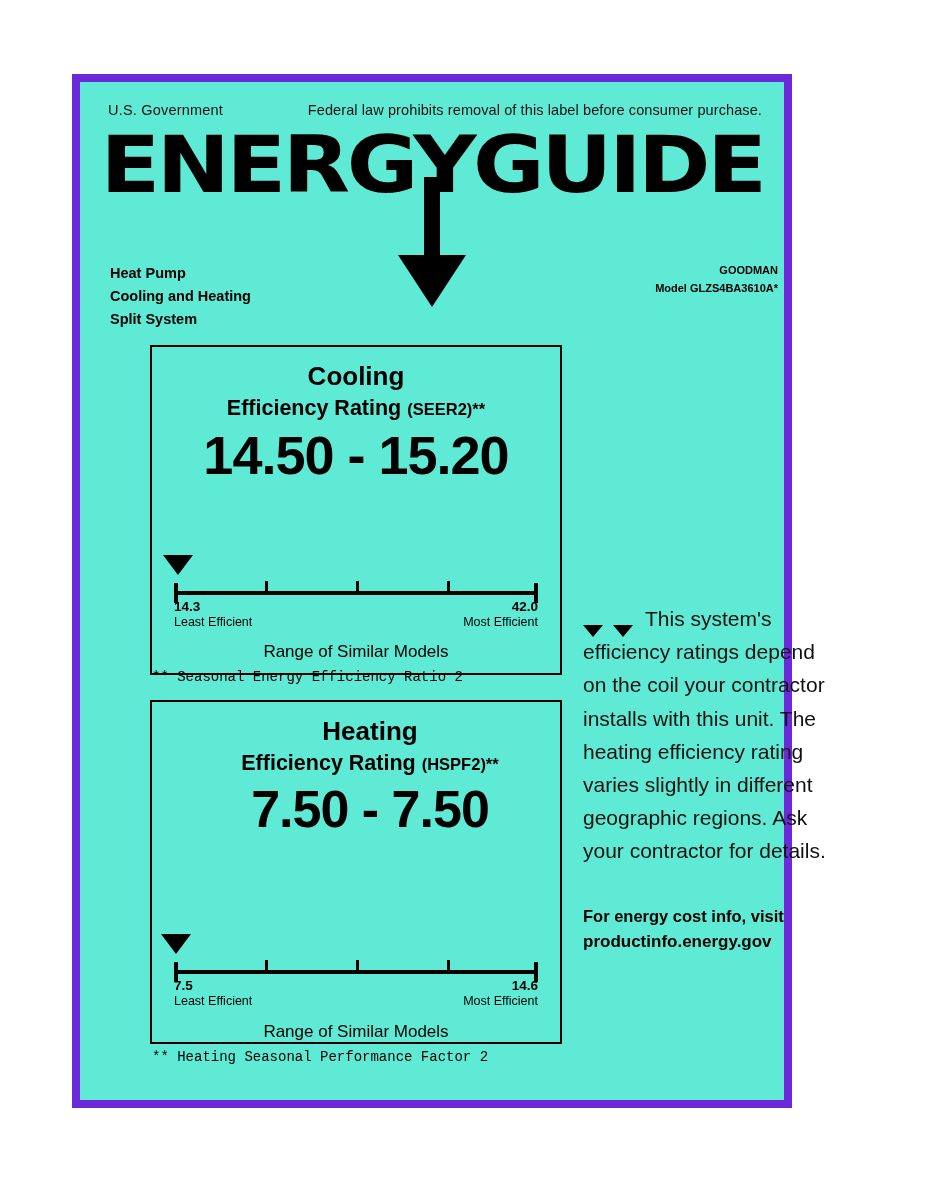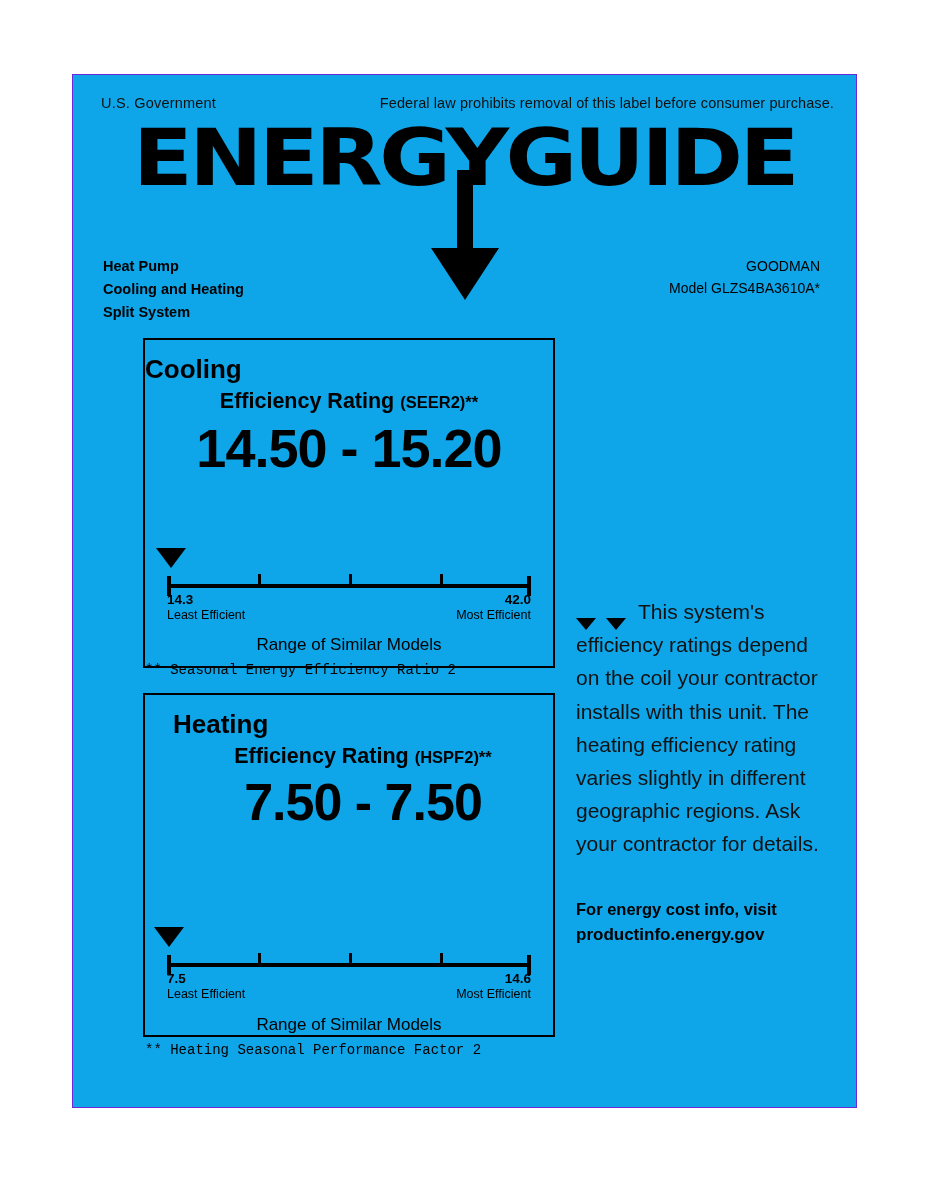--- a/index.html
+++ b/index.html
@@ -12,24 +12,24 @@
     height: 1200px;
     font-family: "Liberation Sans", sans-serif;
     position: relative;
     overflow: hidden;
   }
 
   #label {
     position: absolute;
     left: 72px;
     top: 74px;
-    width: 785px;
+    width: 720px;
     height: 1034px;
-    background: #0ea5e9;
-    border: 1px solid #6d28d9;
+    background: #5eead4;
+    border: 8px solid #6d28d9;
     box-sizing: border-box;
   }
 
   
   .top-row {
     position: absolute;
     top: 20px;
     left: 28px;
     right: 22px;
     display: flex;
@@ -74,40 +74,40 @@
     position: absolute;
     left: 30px;
     top: 180px;
     font-size: 14.5px;
     font-weight: bold;
     line-height: 1.6;
     color: #000;
   }
   .product-right {
     position: absolute;
-    right: 36px;
+    right: 6px;
     top: 180px;
     text-align: right;
-    font-size: 14px;
-    font-weight: normal;
+    font-size: 11px;
+    font-weight: bold;
     line-height: 1.6;
     color: #000;
   }
 
   
   .rating-box {
     position: absolute;
     border: 2.5px solid #000;
     box-sizing: border-box;
   }
   #cooling-box { left: 70px; top: 263px; width: 412px; height: 330px; }
   #heating-box { left: 70px; top: 618px; width: 412px; height: 344px; padding-left: 28px; }
 
   .rb-title {
-    text-align: left;
+    text-align: center;
     font-size: 26px;
     font-weight: bold;
     margin-top: 14px;
     color: #000;
   }
   .rb-subtitle {
     text-align: center;
     font-size: 21.5px;
     font-weight: bold;
     color: #000;

